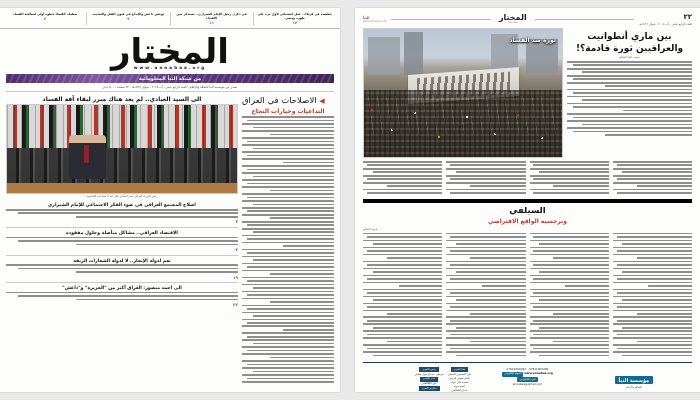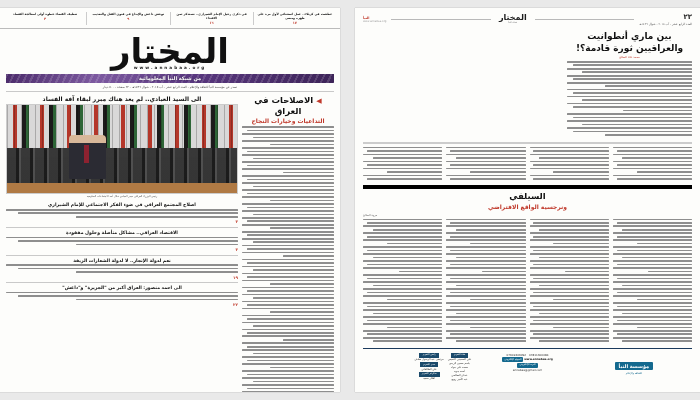--- a/index.html
+++ b/index.html
@@ -24,21 +24,21 @@
   
   .lp-header{display:flex;align-items:center;padding:5px 8px 2px 8px;gap:5px;}
   .lp-pageno{font-size:7px;font-weight:bold;color:#222;letter-spacing:-.5px;}
   .lp-dateline{font-size:2.9px;color:#555;margin-top:1px;white-space:nowrap;}
   .hrule{flex:1;height:1px;background:#b9b9b9;}
   .lp-logo{font-size:8px;font-weight:bold;color:#1d1d1d;line-height:1;padding:0 3px;}
   .lp-logo small{display:block;font-size:2.2px;font-weight:normal;color:#777;text-align:center;letter-spacing:.3px;}
   .lp-site{text-align:left;font-size:2.6px;color:#9b9b9b;}
   .lp-site b{color:#c0392b;display:block;font-size:3.4px;}
 
-  .lp-top{display:flex;gap:4px;padding:0 8px;flex-direction:column;}
+  .lp-top{display:flex;gap:4px;padding:0 8px;}
   .lp-headbox{width:125px;text-align:center;}
   .lp-h1{font-size:9px;font-weight:bold;color:#111;line-height:12px;margin:2px 0 1px;}
   .lp-byline{font-size:2.8px;color:#c0392b;margin-bottom:2px;}
   .photo-main{position:relative;flex:1;height:128px;overflow:hidden;border:.5px solid #ccc;}
   .photo-cap{position:absolute;top:7px;right:6px;font-size:6px;font-weight:bold;color:#fff;
     text-shadow:0 0 2px #000,0 1px 2px #000;}
 
   .crowd{position:absolute;inset:0;background:
     linear-gradient(180deg,#b9c6d4 0%,#c8d2dc 22%,#a8a39a 30%,#8d8577 40%,#6b6459 55%,#4e4a43 100%);}
   .bldg{position:absolute;background:#9aa0a6;opacity:.85;}
@@ -96,21 +96,21 @@
   .purple-band{position:relative;height:9px;margin:2px 6px 0;
     background:linear-gradient(100deg,#4c2c6b 0%,#7d5aa0 28%,#5a3880 55%,#3d2458 100%);
     display:flex;align-items:center;justify-content:center;overflow:hidden;}
   .purple-band::before{content:"";position:absolute;inset:0;
     background-image:repeating-linear-gradient(115deg,rgba(255,255,255,.14) 0 2px,transparent 2px 6px);}
   .pb-text{position:relative;font-size:5px;font-weight:bold;color:#fff;text-shadow:0 0 2px rgba(0,0,0,.5);}
   .issue-line{text-align:center;font-size:3px;color:#444;padding:2.5px 0 2px;border-bottom:1px solid #c9c9c9;margin:0 6px;}
 
   .rp-main{display:flex;gap:4px;padding:3px 6px 0;}
   .rp-lead{width:92px;}
-  .rp-lead-h{font-size:8.5px;font-weight:bold;color:#111;text-align:center;line-height:10px;}
+  .rp-lead-h{font-size:8.5px;font-weight:normal;color:#111;text-align:left;line-height:10px;}
   .rp-lead-h .arrow{color:#c0392b;font-size:7px;}
   .rp-lead-sub{font-size:6px;font-weight:bold;color:#c0392b;text-align:center;margin:1px 0 2px;}
   .rp-photocol{flex:1;}
   .rp-photo-h{font-size:6px;font-weight:bold;color:#111;text-align:center;margin-bottom:2px;line-height:7px;}
   .photo-iraq{position:relative;height:88px;border:.5px solid #ccc;overflow:hidden;background:#2a2520;}
   .iq-flags{position:absolute;left:0;right:0;top:0;height:58%;
     background:repeating-linear-gradient(90deg,
       #e8e8e8 0 6px,#c0392b 6px 10px,#e8e8e8 10px 15px,#1b1b1b 15px 19px,#2f6b3a 19px 22px,#e8e8e8 22px 27px);
     opacity:.92;}
   .iq-flags::after{content:"";position:absolute;inset:0;

